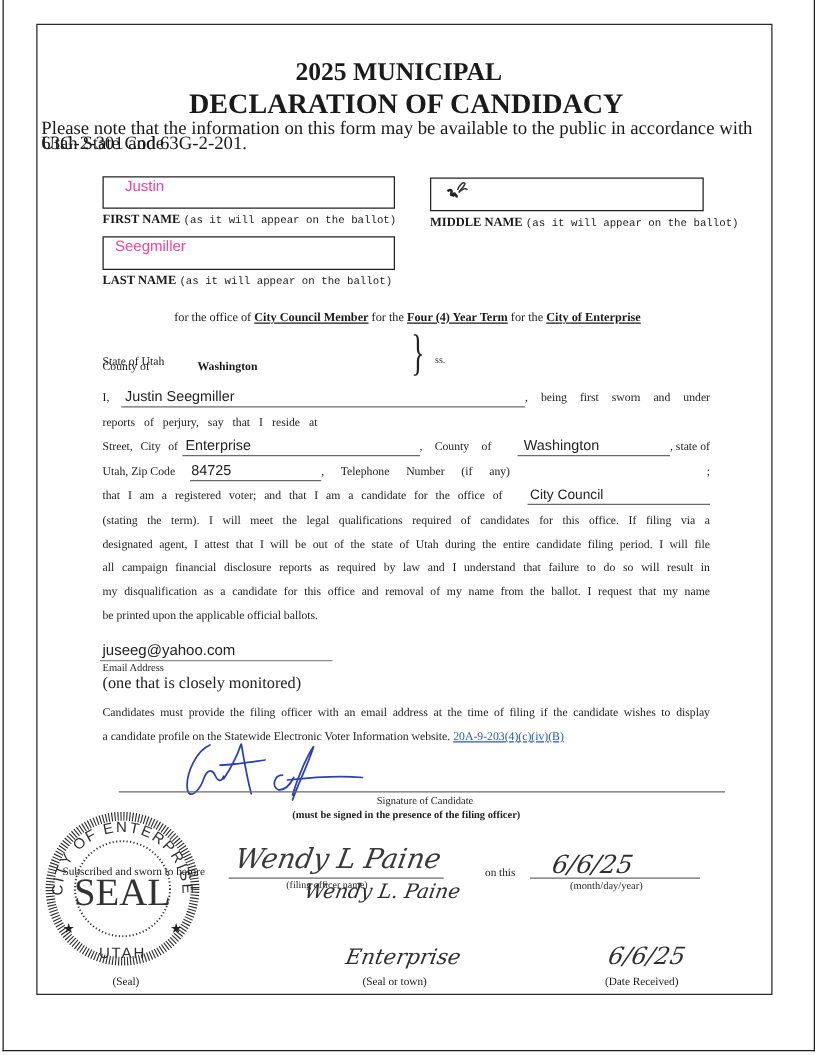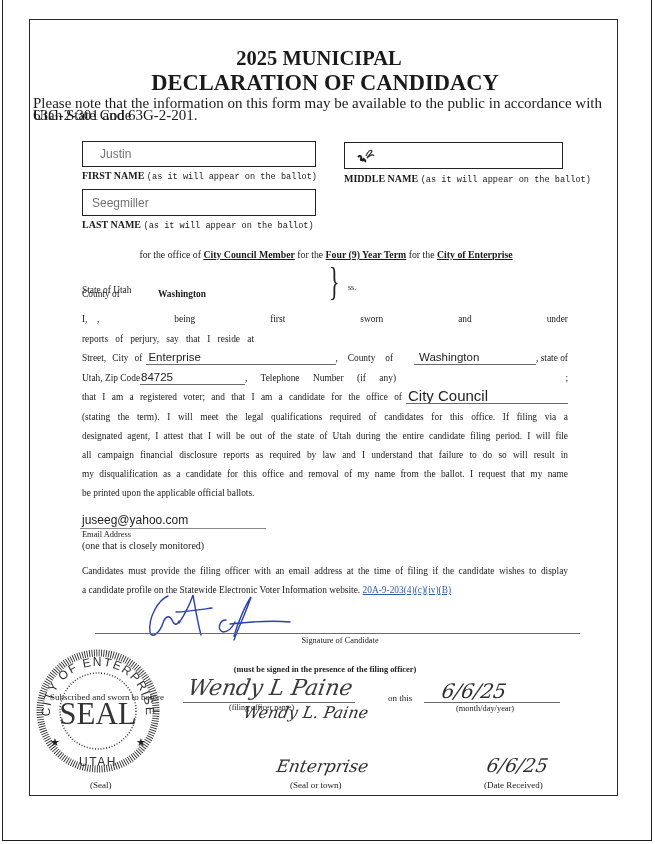--- a/index.html
+++ b/index.html
@@ -17,22 +17,22 @@
     .inner-box {
       left: 29px; top: 19px; width: 589px; height: 777px;
       border: 1.3px solid #2a2a2a; box-sizing: border-box;
     }
     .title1 { left: 25px; width: 588px; top: 46px; text-align: center; font-weight: bold; font-size: 20.5px; line-height: 24px; }
     .title2 { left: 31px; width: 588px; top: 70px; text-align: center; font-weight: bold; font-size: 22.5px; line-height: 26px; }
     .notice { left: 33px; width: 588px; font-size: 15px; line-height: 12px; }
 
     .name-box {
       border: 1.5px solid #222; box-sizing: border-box;
-      font-family: "Liberation Sans", sans-serif; font-size: 12px; color: #737373;
-      display: flex; align-items: center;
+      font-family: "Liberation Sans", sans-serif; font-size: 12px; color: #ec4899;
+      display: flex; align-items: flex-start;
     }
     .name-label { font-size: 10px; line-height: 12px; white-space: nowrap; }
     .name-label b { font-weight: bold; }
     .name-label .hint { font-size: 8.6px; font-family: Liberation Mono, monospace; }
 
     .office-line { left: 32px; width: 588px; top: 248px; text-align: center; font-size: 9.8px; line-height: 14px; white-space: nowrap; }
     .bu { font-weight: bold; text-decoration: underline; }
 
     .small { font-size: 9.4px; line-height: 12px; white-space: nowrap; }
 
@@ -100,90 +100,91 @@
   <span>Seegmiller</span>
 </div>
 <div class="abs name-label" style="left:82px;top:219px">
   <b>LAST NAME</b> <span class="hint">(as it will appear on the ballot)</span>
 </div>
 
 <div class="abs office-line">
   <span>for the office of</span>
   <span class="bu">City Council Member</span>
   <span>for the</span>
-  <span class="bu">Four (9) Year Term</span>
+  <span class="bu">Four (4) Year Term</span>
   <span>for the</span>
   <span class="bu">City of Enterprise</span>
 </div>
 
 <div class="abs small" style="left:82px;top:284px">State of Utah</div>
 <div class="abs small" style="left:82px;top:288px">County of</div>
 <div class="abs small" style="left:158px;top:288px;font-weight:bold">Washington</div>
 <div class="abs" style="left:329px;top:262px;font-size:40px;line-height:40px;transform:scaleX(0.55);transform-origin:left top;color:#222">}</div>
 <div class="abs" style="left:348px;top:283px;font-size:8px;line-height:10px">ss.</div>
 
 <div class="abs line" style="top:312px">
   <span class="seg" style="width:15px">I,</span>
+  <span class="field" style="width:323px;padding-left:3px"><span>Justin Seegmiller</span></span>
   <span class="seg j" style="flex:1">, being first sworn and under</span>
 </div>
 
 <div class="abs line" style="top:332px">
   <span class="seg j" style="width:172px">reports of perjury, say that I reside at</span>
 </div>
 
 <div class="abs line" style="top:351px">
   <span class="seg j" style="width:62px;margin-right:4px">Street, City of</span>
   <span class="field" style="width:194px;padding-left:2px"><span>Enterprise</span></span>
   <span class="seg j" style="width:59px;margin-right:21px">, County of</span>
   <span class="field" style="width:125px;padding-left:5px"><span>Washington</span></span>
   <span class="seg j" style="flex:1">, state of</span>
 </div>
 
 <div class="abs line" style="top:371px">
-  <span class="seg j" style="width:56px;margin-right:2px">Utah, Zip Code</span>
+  <span class="seg j" style="width:56px;margin-right:14px">Utah, Zip Code</span>
   <span class="field" style="width:105px;padding-left:1px"><span>84725</span></span>
   <span class="seg j" style="width:151px;margin-right:4px">, Telephone Number (if any)</span>
   <span class="seg" style="flex:1;text-align:right">;</span>
 </div>
 
 <div class="abs line" style="top:390px">
-  <span class="seg j" style="width:320px;margin-right:4px">that I am a registered voter; and that I am a candidate for the office of</span>
-  <span class="field" style="flex:1;padding-left:2px;font-size:15px"><span>City Council</span></span>
+  <span class="seg j" style="width:320px;margin-right:20px">that I am a registered voter; and that I am a candidate for the office of</span>
+  <span class="field" style="flex:1;padding-left:2px;font-size:11px"><span>City Council</span></span>
 </div>
 
 <div class="abs body-line" style="top:410px">(stating the term). I will meet the legal qualifications required of candidates for this office. If filing via a</div>
 <div class="abs body-line" style="top:429px">designated agent, I attest that I will be out of the state of Utah during the entire candidate filing period. I will file</div>
 <div class="abs body-line" style="top:448px">all campaign financial disclosure reports as required by law and I understand that failure to do so will result in</div>
 <div class="abs body-line" style="top:467px">my disqualification as a candidate for this office and removal of my name from the ballot. I request that my name</div>
 <div class="abs body-line last" style="top:486px">be printed upon the applicable official ballots.</div>
 
 <div class="abs email-val">juseeg@yahoo.com</div>
 <div class="abs email-rule"></div>
 <div class="abs caption" style="left:82px;top:530px">Email Address</div>
-<div class="abs caption" style="left:82px;top:541px;font-size:10px">(one that is closely monitored)</div>
+<div class="abs caption" style="left:82px;top:541px;font-size:13px">(one that is closely monitored)</div>
 
 <div class="abs body-line" style="top:564px">Candidates must provide the filing officer with an email address at the time of filing if the candidate wishes to display</div>
 <div class="abs body-line last" style="top:583px">
   <span>a candidate profile on the Statewide Electronic Voter Information website.</span>
   <a class="statute-link">20A-9-203(4)(c)(iv)(B)</a>
 </div>
 
 <svg class="abs" style="left:138px;top:590px" width="155" height="52" viewBox="0 0 155 52">
   <g stroke="#2b3fae" stroke-width="1.4" fill="none" stroke-linecap="round">
     <path d="M30 6 C20 10,10 28,12 42 C14 50,22 42,25 33 C27 27,31 24,34 30 C36 35,39 36,41 31"></path>
     <path d="M41 33 C47 24,52 14,55 5 C57 16,59 30,63 45"></path>
     <path d="M38 22 C48 22,60 20,74 18"></path>
     <path d="M88 30 C81 30,79 40,85 42 C91 42,95 36,97 32"></path>
     <path d="M96 46 C100 32,108 14,113 7 C109 20,101 36,96 50"></path>
     <path d="M92 34 C110 32,132 30,152 32"></path>
   </g>
 </svg>
 <div class="abs rule" style="left:95px;top:633px;width:485px"></div>
 <div class="abs caption center" style="left:240px;top:636px;width:200px">Signature of Candidate</div>
-<div class="abs caption center" style="left:175px;top:665px;width:300px;font-weight:bold">(must be signed in the presence of the filing officer)</div>
+<div class="abs caption center" style="left:175px;top:647px;width:300px;font-weight:bold">(must be signed in the presence of the filing officer)</div>
 
 <svg class="abs" style="left:33px;top:647px" width="130" height="130" viewBox="0 0 130 130">
   <defs>
     <path id="sealTopArc" d="M 22 88 A 48 48 0 1 1 108 88"></path>
   </defs>
   <circle cx="65" cy="64" r="58" fill="none" stroke="#2e2e2e" stroke-width="7" stroke-dasharray="0.9 1.5"></circle>
   <circle cx="65" cy="64" r="38" fill="none" stroke="#3a3a3a" stroke-width="1.6" stroke-dasharray="1 1.8"></circle>
   <text font-family="Liberation Sans, sans-serif" font-size="12" fill="#2e2e2e" letter-spacing="1.6">
     <textPath href="#sealTopArc" startOffset="50%" text-anchor="middle">CITY OF ENTERPRISE</textPath>
   </text>

